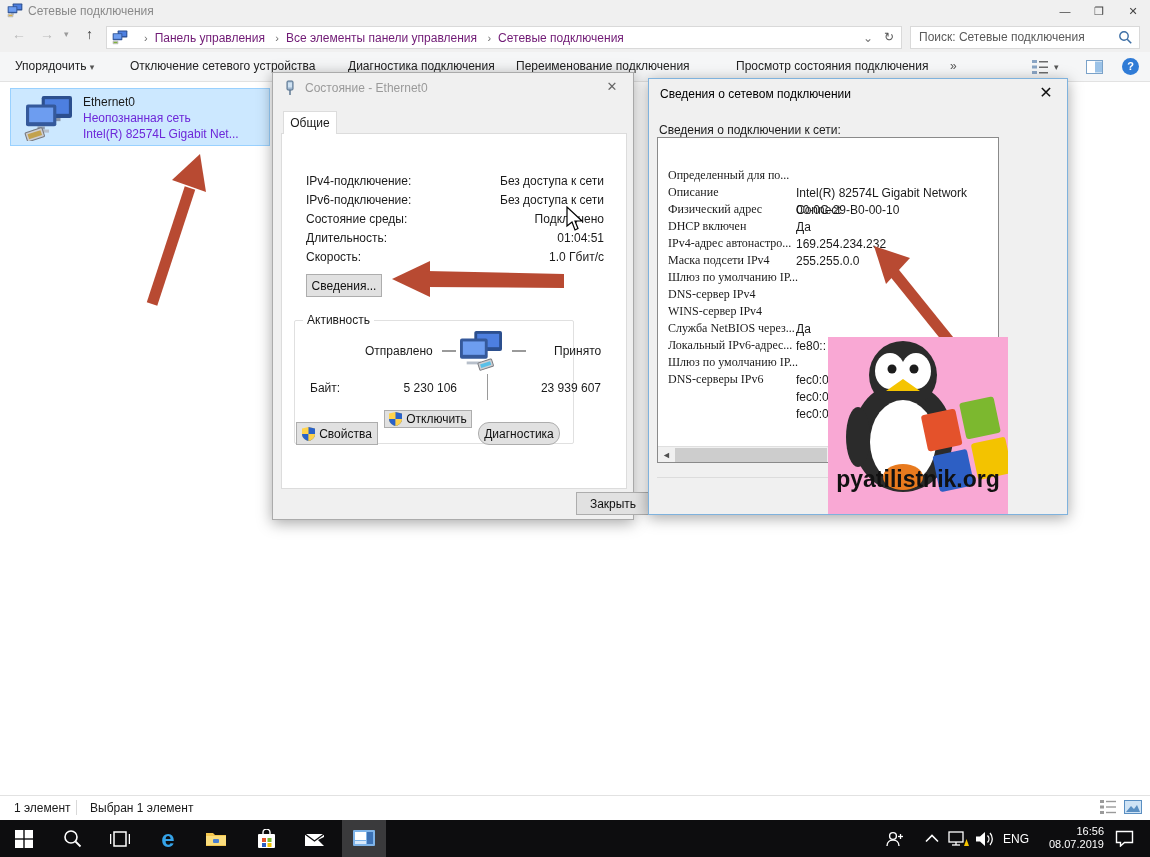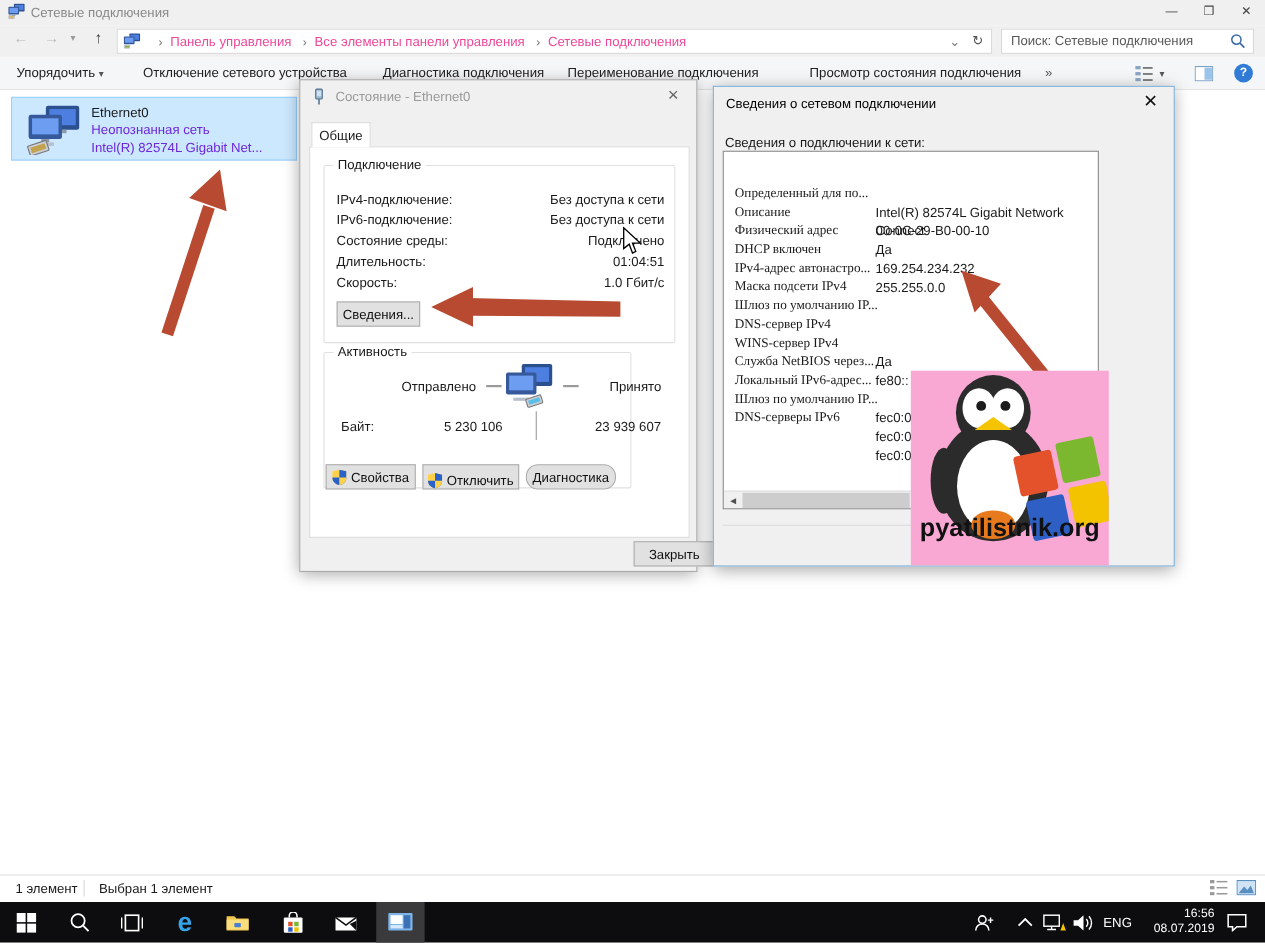--- a/index.html
+++ b/index.html
@@ -8,21 +8,21 @@
   #screen { position:relative; width:1150px; height:857px; background:#fff; overflow:hidden; }
 
   
   .titlebar { position:absolute; left:0; top:0; width:1150px; height:23px; background:#f0f0f0; }
   .titlebar .appicon { position:absolute; left:7px; top:3px; }
   .titlebar .title { position:absolute; left:28px; top:4px; color:#8a8a8a; }
   .winbtn { position:absolute; top:0; width:34px; height:23px; text-align:center; line-height:23px; color:#444; font-size:11px; }
   .addrrow { position:absolute; left:0; top:23px; width:1150px; height:29px; background:#f0f0f0; }
   .navbtn { position:absolute; top:3px; font-size:14px; }
   .addrbox { position:absolute; left:106px; top:3px; width:796px; height:23px; background:#fff; border:1px solid #d9d9d9; }
-  .crumb { color:#ec4899; }
+  .crumb { color:#701a75; }
   .crumb-sep { color:#6d6d6d; padding:0 7px; font-size:11px; }
   .searchbox { position:absolute; left:910px; top:3px; width:230px; height:23px; background:#fff; border:1px solid #d9d9d9; color:#5a5a5a; line-height:21px; padding-left:8px; }
   .toolbar { position:absolute; left:0; top:52px; width:1150px; height:30px; background:#f5f6f7; border-bottom:1px solid #e2e2e2; }
   .toolitem { position:absolute; top:7px; color:#222; }
   .helpbtn { position:absolute; top:6px; left:1122px; width:17px; height:17px; border-radius:50%; background:#2f7bd6; color:#fff; text-align:center; line-height:17px; font-weight:bold; font-size:11px; }
 
   
   .content { position:absolute; left:0; top:82px; width:1150px; height:713px; background:#fff; }
   .netitem { position:absolute; left:10px; top:6px; width:260px; height:58px; background:#cce8ff; border:1px solid #99d1ff; }
   .netitem .txt { position:absolute; left:72px; top:5px; line-height:16px; }
@@ -205,23 +205,20 @@
             <rect x="5" y="2.5" width="4" height="5" fill="#cfe2f2"></rect>
             <line x1="7" y1="10" x2="7" y2="15" stroke="#54708c" stroke-width="1.4"></line>
           </svg>
       </span>
       <span class="t">Состояние - Ethernet0</span>
       <span class="dlg-close">✕</span>
     </div>
     <div class="tab">Общие</div>
     <div class="panel">
 
-      <div class="groupbox" style="left:12px; top:16px; width:320px; height:162px;">
-        <span class="grouplabel">Подключение</span>
-      </div>
       <div class="srow" style="top:40px;">
           <span class="lab">IPv4-подключение:</span>
           <span class="val">Без доступа к сети</span>
         </div>
       <div class="srow" style="top:59px;">
           <span class="lab">IPv6-подключение:</span>
           <span class="val">Без доступа к сети</span>
         </div>
       <div class="srow" style="top:78px;">
           <span class="lab">Состояние среды:</span>
@@ -264,21 +261,21 @@
 
       <div class="btn" style="left:14px; top:288px; width:82px; height:23px;">
         <svg width="13" height="14" viewBox="0 0 13 14">
             <path d="M6.5 0 L13 1.5 V7 C13 11 9.5 13.3 6.5 14 C3.5 13.3 0 11 0 7 V1.5 Z" fill="#ffd24a"></path>
             <path d="M6.5 0 L13 1.5 V7 C13 11 9.5 13.3 6.5 14 V0 Z" fill="#2a62c9"></path>
             <path d="M0 7 H6.5 V14 C3.5 13.3 0 11 0 7 Z" fill="#2a62c9"></path>
             <path d="M6.5 7 H13 C13 11 9.5 13.3 6.5 14 Z" fill="#ffd24a"></path>
           </svg>
         <span>Свойства</span>
       </div>
-      <div class="btn" style="left:102px; top:288px; width:88px; height:23px;align-items:flex-end;">
+      <div class="btn" style="left:102px; top:276px; width:88px; height:18px;">
         <svg width="13" height="14" viewBox="0 0 13 14">
             <path d="M6.5 0 L13 1.5 V7 C13 11 9.5 13.3 6.5 14 C3.5 13.3 0 11 0 7 V1.5 Z" fill="#ffd24a"></path>
             <path d="M6.5 0 L13 1.5 V7 C13 11 9.5 13.3 6.5 14 V0 Z" fill="#2a62c9"></path>
             <path d="M0 7 H6.5 V14 C3.5 13.3 0 11 0 7 Z" fill="#2a62c9"></path>
             <path d="M6.5 7 H13 C13 11 9.5 13.3 6.5 14 Z" fill="#ffd24a"></path>
           </svg>
         <span>Отключить</span>
       </div>
       <div class="btn" style="left:196px; top:288px; width:82px; height:23px;border-radius:11px;">
         <span>Диагностика</span>

